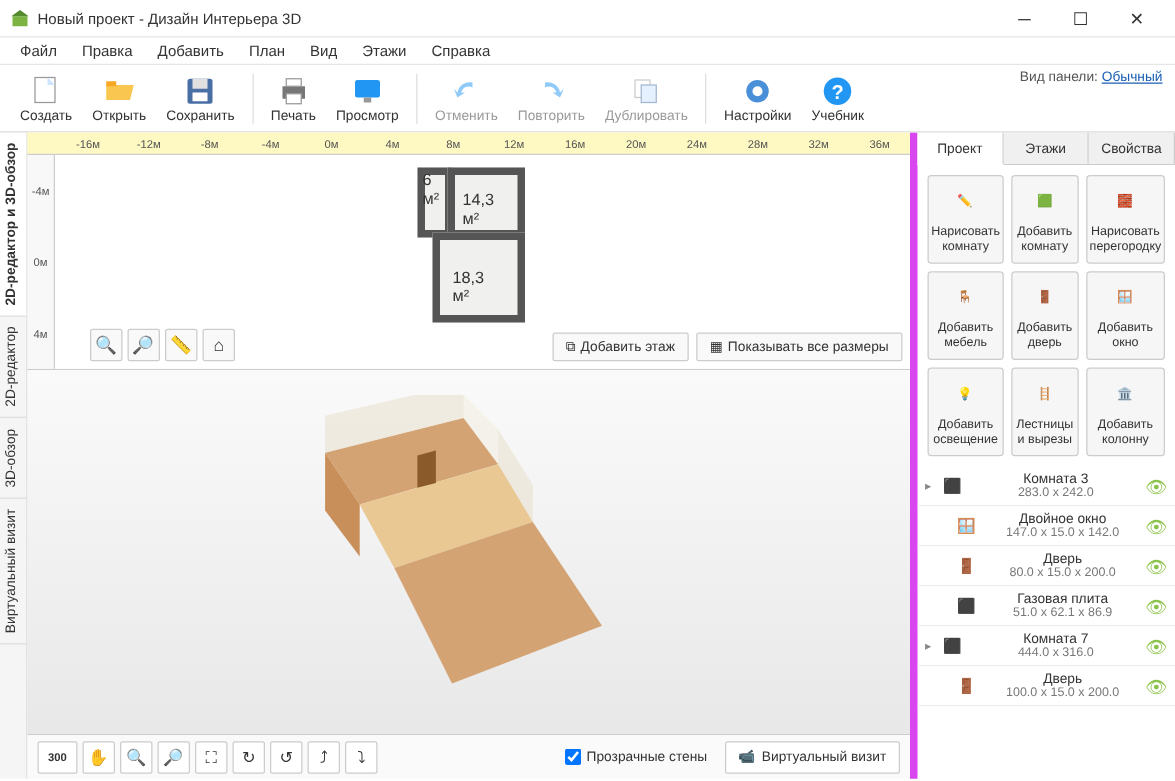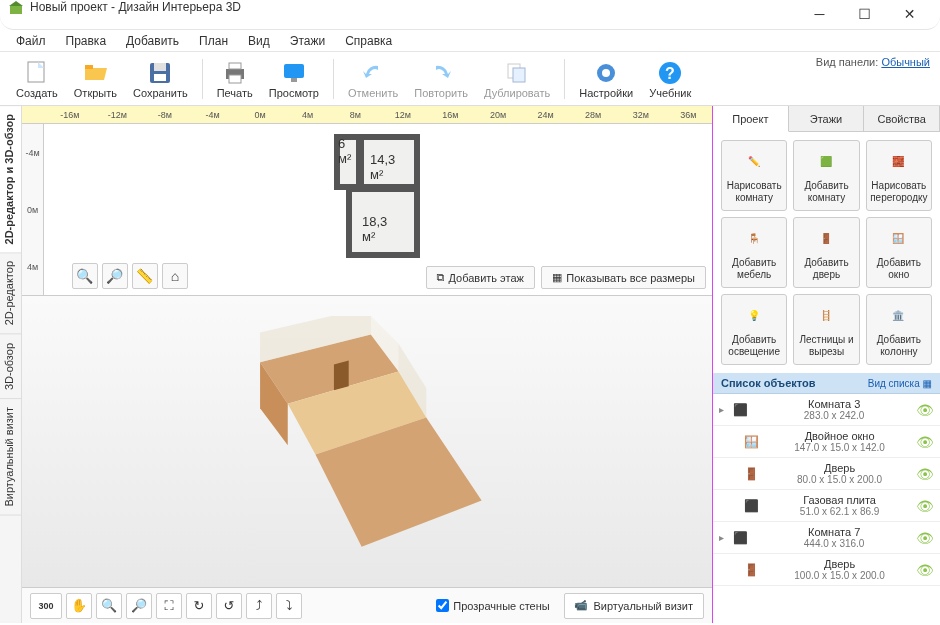--- a/index.html
+++ b/index.html
@@ -1,18 +1,18 @@
 <!DOCTYPE html>
 <html><head>
 <meta charset="utf-8">
 <style>
 * { box-sizing: border-box; margin: 0; padding: 0; font-family: 'Segoe UI', Tahoma, sans-serif; }
 body { width: 940px; height: 625px; background: #fff; overflow: hidden; font-size: 12px; color: #333; }
 
-.titlebar { height: 30px; display: flex; align-items: flex-start; padding: 0 8px; border-bottom: 1px solid #e5e5e5; border-radius: 14px; }
+.titlebar { height: 30px; display: flex; align-items: center; padding: 0 8px; border-bottom: 1px solid #e5e5e5; }
 .titlebar .app-icon { width: 16px; height: 16px; margin-right: 6px; }
 .titlebar .title { flex: 1; font-size: 12px; }
 .titlebar .winbtns { display: flex; }
 .titlebar .winbtns div { width: 45px; height: 28px; display: flex; align-items: center; justify-content: center; font-size: 14px; }
 
 .menubar { height: 22px; display: flex; align-items: center; padding: 0 8px; gap: 4px; border-bottom: 1px solid #e5e5e5; }
 .menubar span { padding: 2px 8px; font-size: 12px; }
 
 .toolbar { height: 54px; display: flex; align-items: center; padding: 4px 8px; border-bottom: 1px solid #ddd; position: relative; }
 .toolbar .tbtn { display: flex; flex-direction: column; align-items: center; justify-content: center; padding: 2px 8px; font-size: 11px; min-width: 48px; }
@@ -45,21 +45,21 @@
 .view2d-btns .lbtn { border: 1px solid #ccc; background: #f9f9f9; padding: 4px 10px; border-radius: 2px; font-size: 11px; display: flex; align-items: center; gap: 4px; }
 
 .view3d { flex: 1; background: linear-gradient(#fafafa, #e8e8e8); position: relative; overflow: hidden; }
 .iso-floor { position: absolute; width: 330px; height: 240px; left: 170px; top: 20px; }
 
 .bottom-toolbar { height: 36px; border-top: 1px solid #ccc; display: flex; align-items: center; padding: 0 8px; gap: 4px; background: #fafafa; }
 .bottom-toolbar .bbtn { width: 26px; height: 26px; border: 1px solid #ccc; background: #fff; display: flex; align-items: center; justify-content: center; border-radius: 2px; font-size: 13px; }
 .bottom-toolbar .bbtn.lbl { width: auto; padding: 0 10px; font-size: 11px; gap: 5px; }
 .bottom-toolbar .chk { margin-left: auto; font-size: 11px; display: flex; align-items: center; gap: 4px; }
 
-.rightpanel { width: 228px; border-left: 1px solid #d946ef; display: flex; flex-direction: column; }
+.rightpanel { width: 212px; border-left: 6px solid #d946ef; display: flex; flex-direction: column; }
 .rtabs { height: 26px; display: flex; border-bottom: 1px solid #ccc; }
 .rtabs .rtab { flex: 1; display: flex; align-items: center; justify-content: center; font-size: 11px; border-right: 1px solid #ccc; background: #f0f0f0; }
 .rtabs .rtab.active { background: #fff; border-bottom: 1px solid #fff; margin-bottom: -1px; }
 
 .section-hdr { background: #cde3f5; padding: 4px 8px; font-size: 11px; font-weight: bold; color: #1a4a7a; border-bottom: 1px solid #b5cfe5; display: flex; align-items: center; justify-content: space-between; }
 .section-hdr a { font-size: 10px; font-weight: normal; color: #1a5fb4; text-decoration: none; }
 
 .design-grid { display: grid; grid-template-columns: repeat(3, 1fr); gap: 6px; padding: 8px; }
 .dbtn { border: 1px solid #ccc; background: #f6f6f6; border-radius: 3px; display: flex; flex-direction: column; align-items: center; justify-content: center; padding: 6px 2px; font-size: 10px; text-align: center; line-height: 1.2; min-height: 68px; }
 .dbtn .dicon { width: 30px; height: 30px; display: flex; align-items: center; justify-content: center; margin-bottom: 3px; }
@@ -340,24 +340,20 @@
       <div class="dbtn">
           <span class="dicon">🪜</span>
           <span>Лестницы и вырезы</span>
         </div>
       <div class="dbtn">
           <span class="dicon">🏛️</span>
           <span>Добавить колонну</span>
         </div>
     </div>
 
-    <div class="section-hdr">
-      <span>Список объектов</span>
-      <a href="#"><span>Вид списка</span> ▦</a>
-    </div>
     <div class="objlist" id="objlist">
         <div class="obj-item">
           <span style="color:#888;font-size:10px">▸</span>
           <span class="oicon">⬛</span>
     <span class="otext">
             <div class="oname">Комната 3</div>
     <div class="odim">283.0 x 242.0</div>
           </span>
     <span class="eye">👁</span>
         </div>

